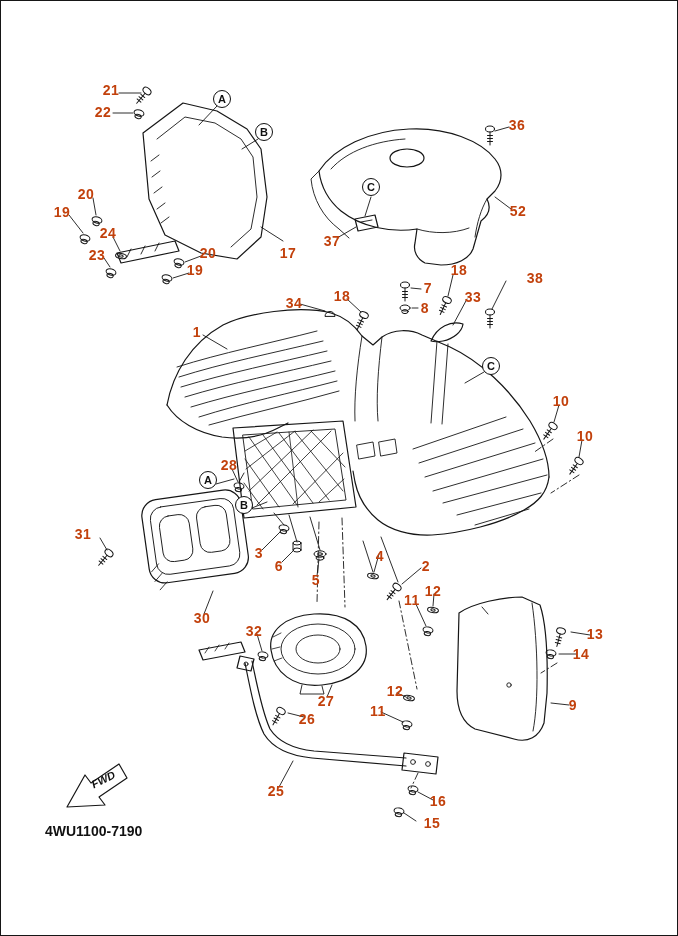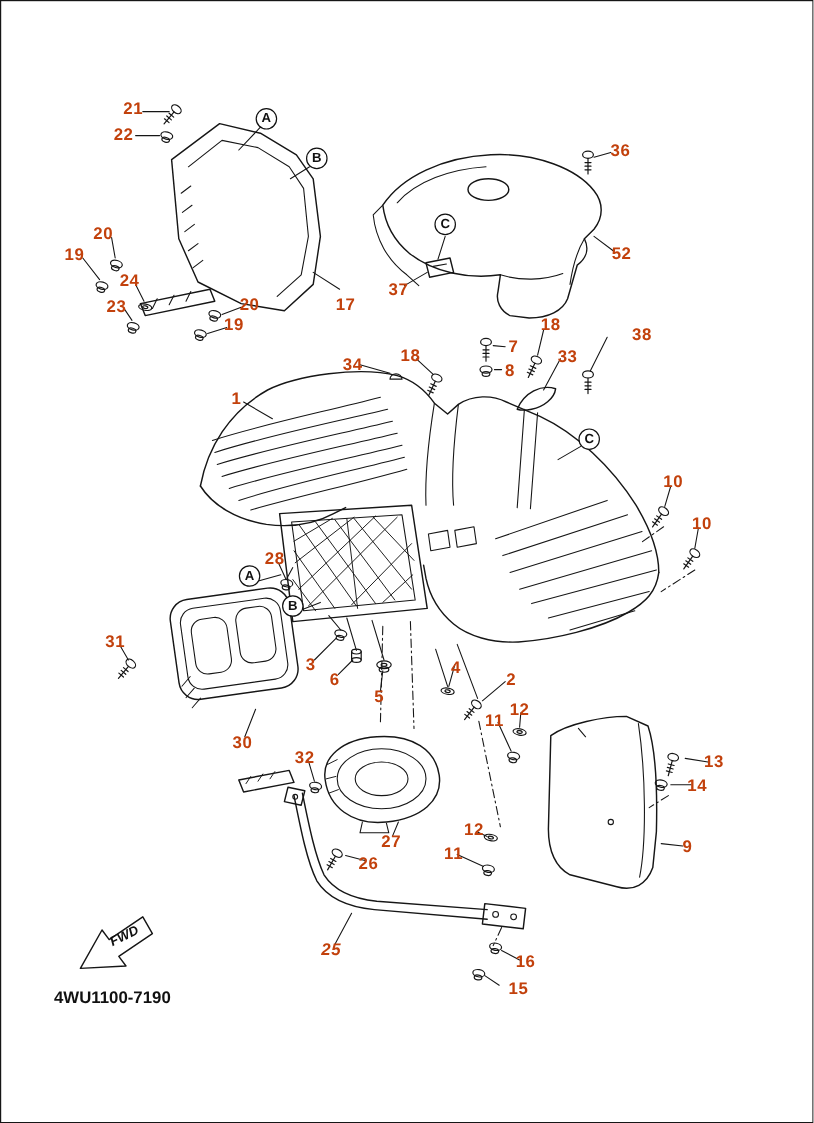--- a/index.html
+++ b/index.html
@@ -340,33 +340,33 @@
       <span class="callout" style="left: 341px; top: 295px;">18</span>
       <span class="callout" style="left: 427px; top: 287px;">7</span>
       <span class="callout" style="left: 424px; top: 307px;">8</span>
       <span class="callout" style="left: 458px; top: 269px;">18</span>
       <span class="callout" style="left: 472px; top: 296px;">33</span>
       <span class="callout" style="left: 498px; top: 277px; margin-left: 36px;">38</span>
       <span class="callout" style="left: 196px; top: 331px;">1</span>
       <span class="callout" style="left: 560px; top: 400px;">10</span>
       <span class="callout" style="left: 584px; top: 435px;">10</span>
       <span class="callout" style="left: 228px; top: 464px;">28</span>
-      <span class="callout" style="left: 95px; top: 533px;">31</span>
+      <span class="callout" style="left: 82px; top: 533px;">31</span>
       <span class="callout" style="left: 201px; top: 617px;">30</span>
       <span class="callout" style="left: 258px; top: 552px;">3</span>
       <span class="callout" style="left: 278px; top: 565px;">6</span>
       <span class="callout" style="left: 315px; top: 579px;">5</span>
       <span class="callout" style="left: 379px; top: 555px;">4</span>
       <span class="callout" style="left: 425px; top: 565px;">2</span>
       <span class="callout" style="left: 432px; top: 590px;">12</span>
       <span class="callout" style="left: 411px; top: 599px;">11</span>
       <span class="callout" style="left: 253px; top: 630px;">32</span>
       <span class="callout" style="left: 325px; top: 700px;">27</span>
       <span class="callout" style="left: 306px; top: 718px;">26</span>
-      <span class="callout" style="left: 275px; top: 790px; font-style: italic;">25</span>
+      <span class="callout" style="left: 275px; top: 790px;">25</span>
       <span class="callout" style="left: 394px; top: 690px;">12</span>
       <span class="callout" style="left: 377px; top: 710px;">11</span>
       <span class="callout" style="left: 572px; top: 704px;">9</span>
       <span class="callout" style="left: 594px; top: 633px;">13</span>
       <span class="callout" style="left: 580px; top: 653px;">14</span>
       <span class="callout" style="left: 437px; top: 800px;">16</span>
       <span class="callout" style="left: 431px; top: 822px;">15</span>
       <span class="circle-label" style="left: 221px; top: 98px;">A</span>
       <span class="circle-label" style="left: 263px; top: 131px;">B</span>
       <span class="circle-label" style="left: 370px; top: 186px;">C</span>

